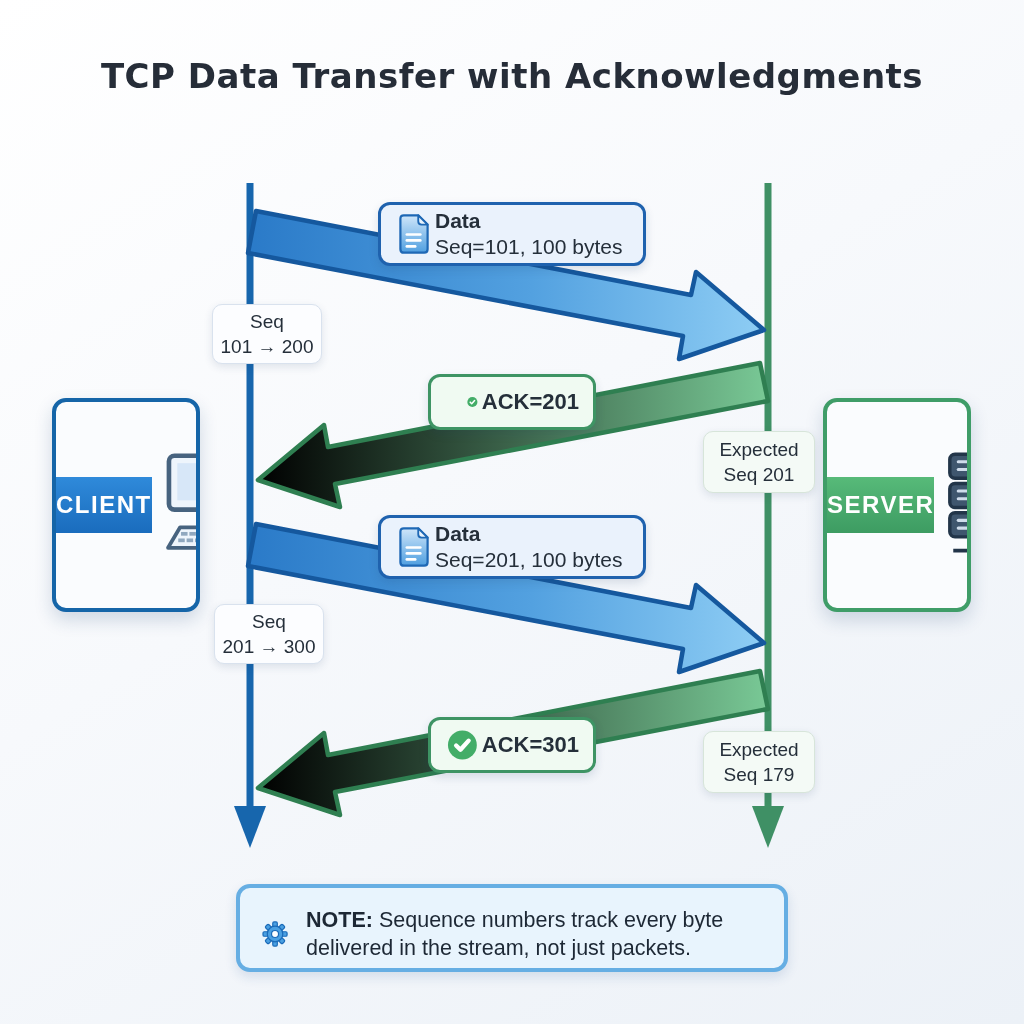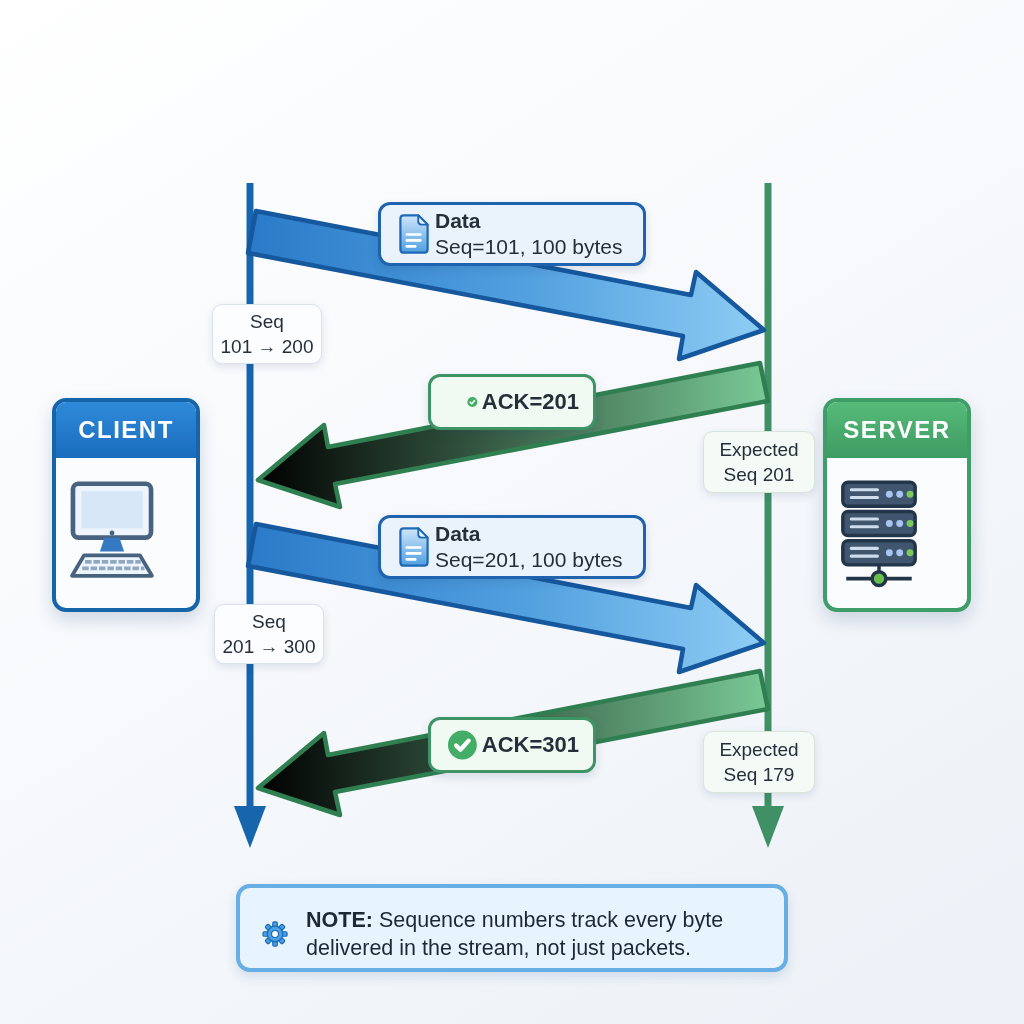--- a/index.html
+++ b/index.html
@@ -13,21 +13,21 @@
     font-family:"DejaVu Sans",sans-serif;font-weight:700;font-size:34px;
     letter-spacing:.5px;color:#262d38;
   }
   .layer{position:absolute;left:0;top:0;z-index:1;}
   .lbl{position:absolute;z-index:2;box-sizing:border-box;}
 
   
   .actor{
     border-radius:14px;overflow:hidden;background:#fafcfe;
     box-shadow:0 8px 18px rgba(20,60,110,.18);
-    display:flex;flex-direction:column;align-items:flex-start;
+    display:flex;flex-direction:row;align-items:center;
   }
   .actor.client{border:4px solid #1565a8;}
   .actor.server{border:4px solid #3f9d68;}
   .actor-head{
     width:100%;height:56px;display:flex;align-items:center;justify-content:center;
     color:#fff;font-weight:700;font-size:24px;letter-spacing:1.5px;
   }
   .actor.client .actor-head{background:linear-gradient(180deg,#2f8ada,#1a6cbd);}
   .actor.server .actor-head{background:linear-gradient(180deg,#57ba79,#3d9c62);}
   .actor-body{flex:1;display:flex;align-items:center;justify-content:center;}
@@ -58,20 +58,21 @@
     display:flex;align-items:center;gap:18px;padding:12px 20px 0 22px;
     box-shadow:0 5px 12px rgba(30,80,140,.14);
   }
   .note-text{font-size:21.5px;line-height:28px;color:#1d2835;}
 </style>
 </head>
 <body>
 
 <div class="stage">
 
+  <div class="title">TCP Data Transfer with Acknowledgments</div>
 
   <svg class="layer" width="1024" height="1024" viewBox="0 0 1024 1024">
     <defs>
       <linearGradient id="bluA" x1="0" y1="0" x2="1" y2="0">
         <stop offset="0" stop-color="#2a7ac8"></stop>
           <stop offset=".55" stop-color="#53a1e0"></stop>
           <stop offset="1" stop-color="#8ecdf4"></stop>
       </linearGradient>
       <linearGradient id="grnA" x1="1" y1="0" x2="0" y2="0">
         <stop offset="0" stop-color="#79c996"></stop>

